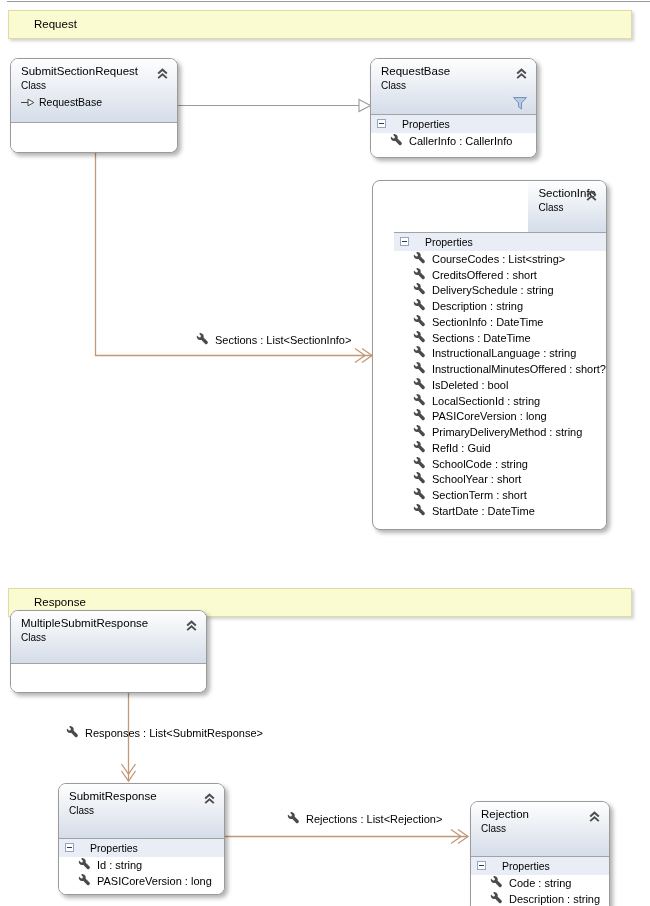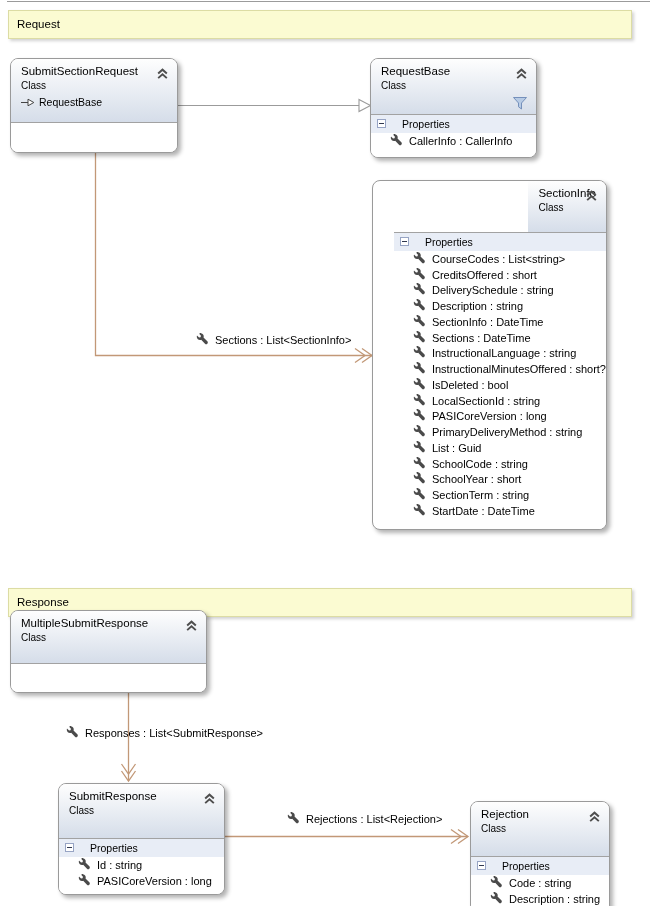--- a/index.html
+++ b/index.html
@@ -4,21 +4,21 @@
 <style>
   html,body { margin:0; padding:0; background:#fff; }
   body { font-family:"Liberation Sans", sans-serif; color:#000; }
   .canvas { position:relative; width:650px; height:906px; background:#ffffff; overflow:hidden; }
 
   .top-edge { position:absolute; left:7px; top:1px; right:0; height:1px; background:#9b9b9b; }
 
   .banner { position:absolute; left:8px; width:624px; height:29px;
             background:#fbfbd2; border:1px solid #dcdca4; box-sizing:border-box;
             box-shadow:2px 2px 3px rgba(0,0,0,0.18);
-            font-size:11.5px; line-height:27px; padding-left:8px; }
+            font-size:11.5px; line-height:27px; padding-left:25px; }
   .banner.request  { top:10px; }
   .banner.response { top:558px;margin-top:30px; }
 
   .class-box { position:absolute; box-sizing:border-box; border:1px solid #9a9a9a;
                border-radius:8px; background:#fff;
                box-shadow:3px 3px 4px rgba(0,0,0,0.30);
                display:flex; flex-direction:column; overflow:hidden; }
   .box-header { position:relative; flex:0 0 auto;
                 background:linear-gradient(#fefefe, #d5dde9);
                 padding:6px 10px 0 10px; box-sizing:border-box; }
@@ -308,21 +308,21 @@
 </span>
             <span>PrimaryDeliveryMethod : string</span>
           </div>
 
           <div class="prop-row">
             <span class="icon-slot">
   <svg width="12" height="12" viewBox="0 0 16 16" aria-hidden="true">
     <path d="M1.1 4.1c.1-.4.6-.5.9-.2l2.1 2.1 2-.5.5-2L4.5 1.4c-.3-.3-.2-.8.2-.9.7-.3 1.4-.4 2-.3 2.3.3 3.9 2.4 3.6 4.7 0 .4-.1.7-.3 1.1l5.1 5.1c.9.9.9 2.3 0 3.1-.9.9-2.3.9-3.1 0L6.9 9.1c-.3.1-.7.3-1.1.3C3.5 9.7 1.4 8 1.1 5.7c-.1-.5 0-1.1 0-1.6z" fill="#4a4a4a"></path>
   </svg>
 </span>
-            <span>List : Guid</span>
+            <span>RefId : Guid</span>
           </div>
 
           <div class="prop-row">
             <span class="icon-slot">
   <svg width="12" height="12" viewBox="0 0 16 16" aria-hidden="true">
     <path d="M1.1 4.1c.1-.4.6-.5.9-.2l2.1 2.1 2-.5.5-2L4.5 1.4c-.3-.3-.2-.8.2-.9.7-.3 1.4-.4 2-.3 2.3.3 3.9 2.4 3.6 4.7 0 .4-.1.7-.3 1.1l5.1 5.1c.9.9.9 2.3 0 3.1-.9.9-2.3.9-3.1 0L6.9 9.1c-.3.1-.7.3-1.1.3C3.5 9.7 1.4 8 1.1 5.7c-.1-.5 0-1.1 0-1.6z" fill="#4a4a4a"></path>
   </svg>
 </span>
             <span>SchoolCode : string</span>
           </div>
@@ -335,21 +335,21 @@
 </span>
             <span>SchoolYear : short</span>
           </div>
 
           <div class="prop-row">
             <span class="icon-slot">
   <svg width="12" height="12" viewBox="0 0 16 16" aria-hidden="true">
     <path d="M1.1 4.1c.1-.4.6-.5.9-.2l2.1 2.1 2-.5.5-2L4.5 1.4c-.3-.3-.2-.8.2-.9.7-.3 1.4-.4 2-.3 2.3.3 3.9 2.4 3.6 4.7 0 .4-.1.7-.3 1.1l5.1 5.1c.9.9.9 2.3 0 3.1-.9.9-2.3.9-3.1 0L6.9 9.1c-.3.1-.7.3-1.1.3C3.5 9.7 1.4 8 1.1 5.7c-.1-.5 0-1.1 0-1.6z" fill="#4a4a4a"></path>
   </svg>
 </span>
-            <span>SectionTerm : string</span>
+            <span>SectionTerm : short</span>
           </div>
 
           <div class="prop-row">
             <span class="icon-slot">
   <svg width="12" height="12" viewBox="0 0 16 16" aria-hidden="true">
     <path d="M1.1 4.1c.1-.4.6-.5.9-.2l2.1 2.1 2-.5.5-2L4.5 1.4c-.3-.3-.2-.8.2-.9.7-.3 1.4-.4 2-.3 2.3.3 3.9 2.4 3.6 4.7 0 .4-.1.7-.3 1.1l5.1 5.1c.9.9.9 2.3 0 3.1-.9.9-2.3.9-3.1 0L6.9 9.1c-.3.1-.7.3-1.1.3C3.5 9.7 1.4 8 1.1 5.7c-.1-.5 0-1.1 0-1.6z" fill="#4a4a4a"></path>
   </svg>
 </span>
             <span>StartDate : DateTime</span>
           </div>

